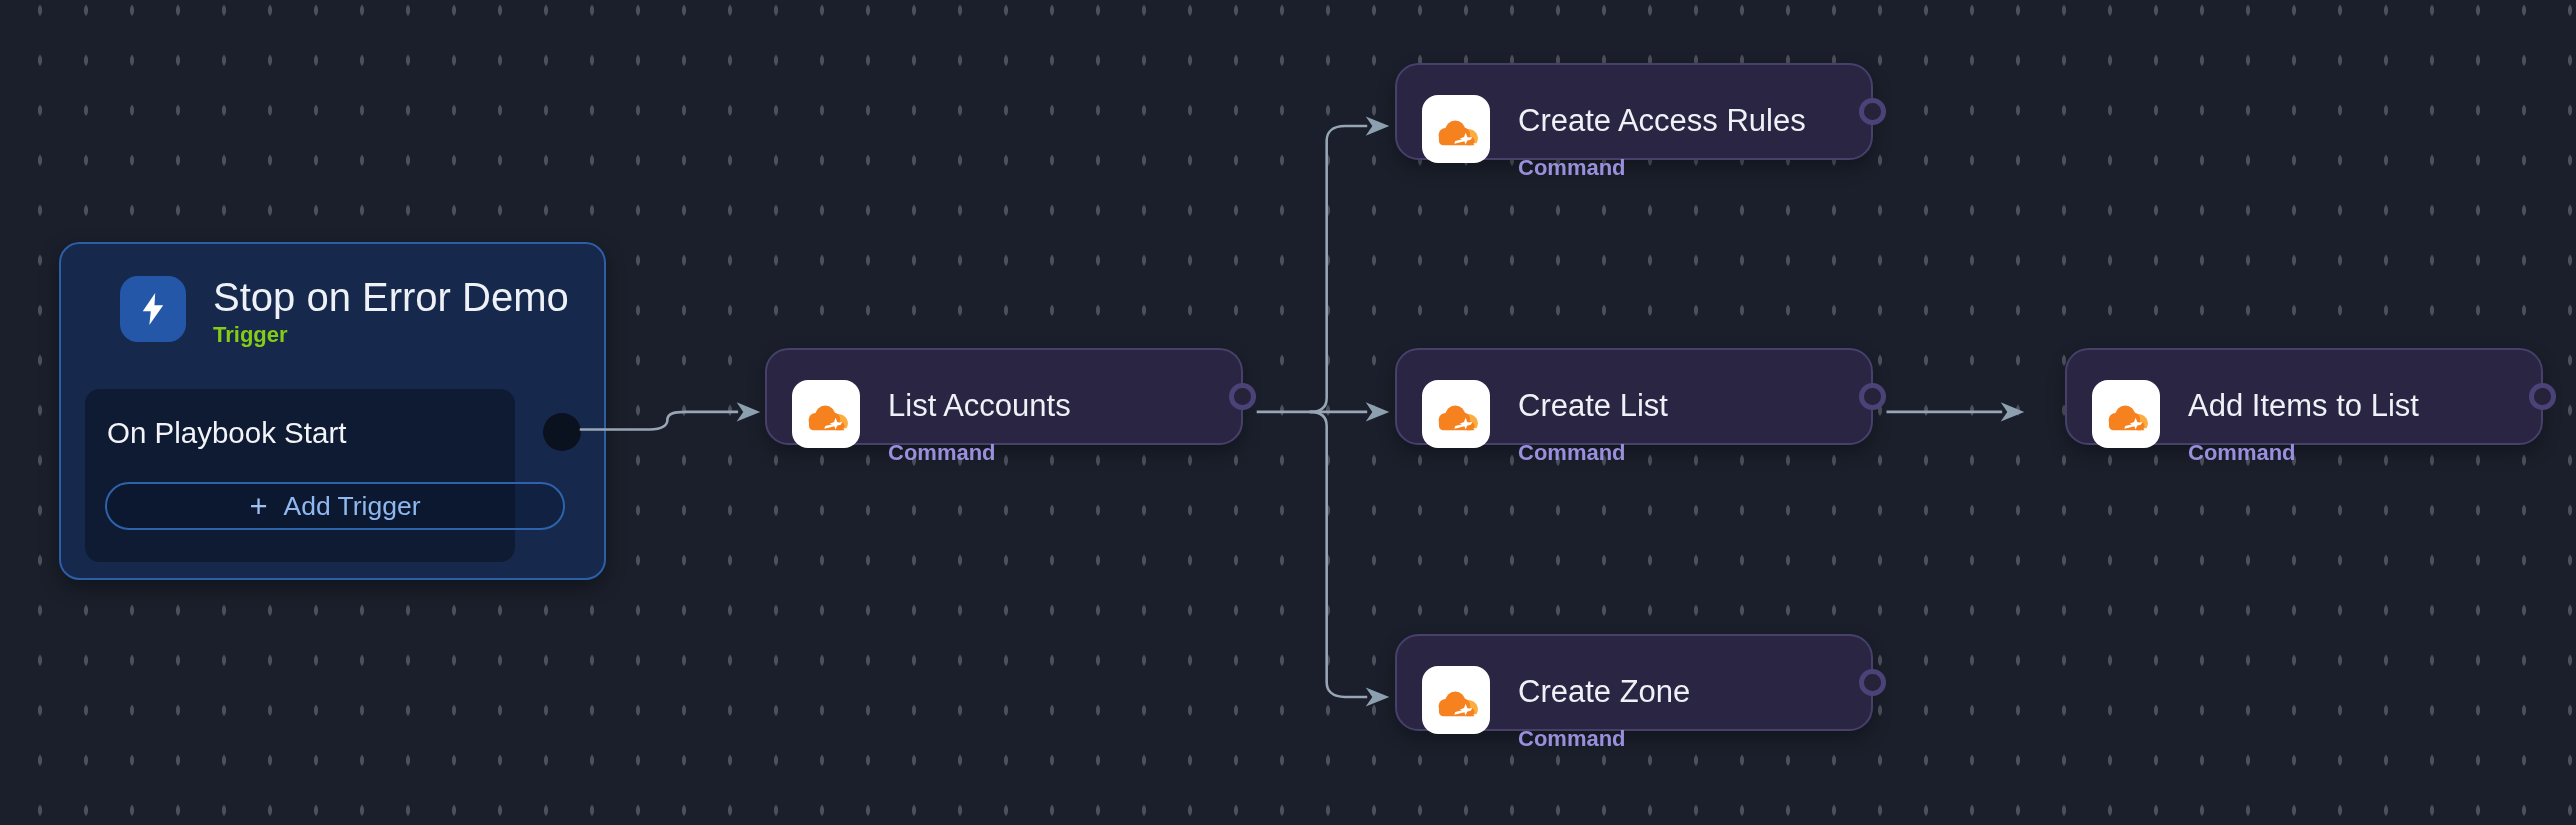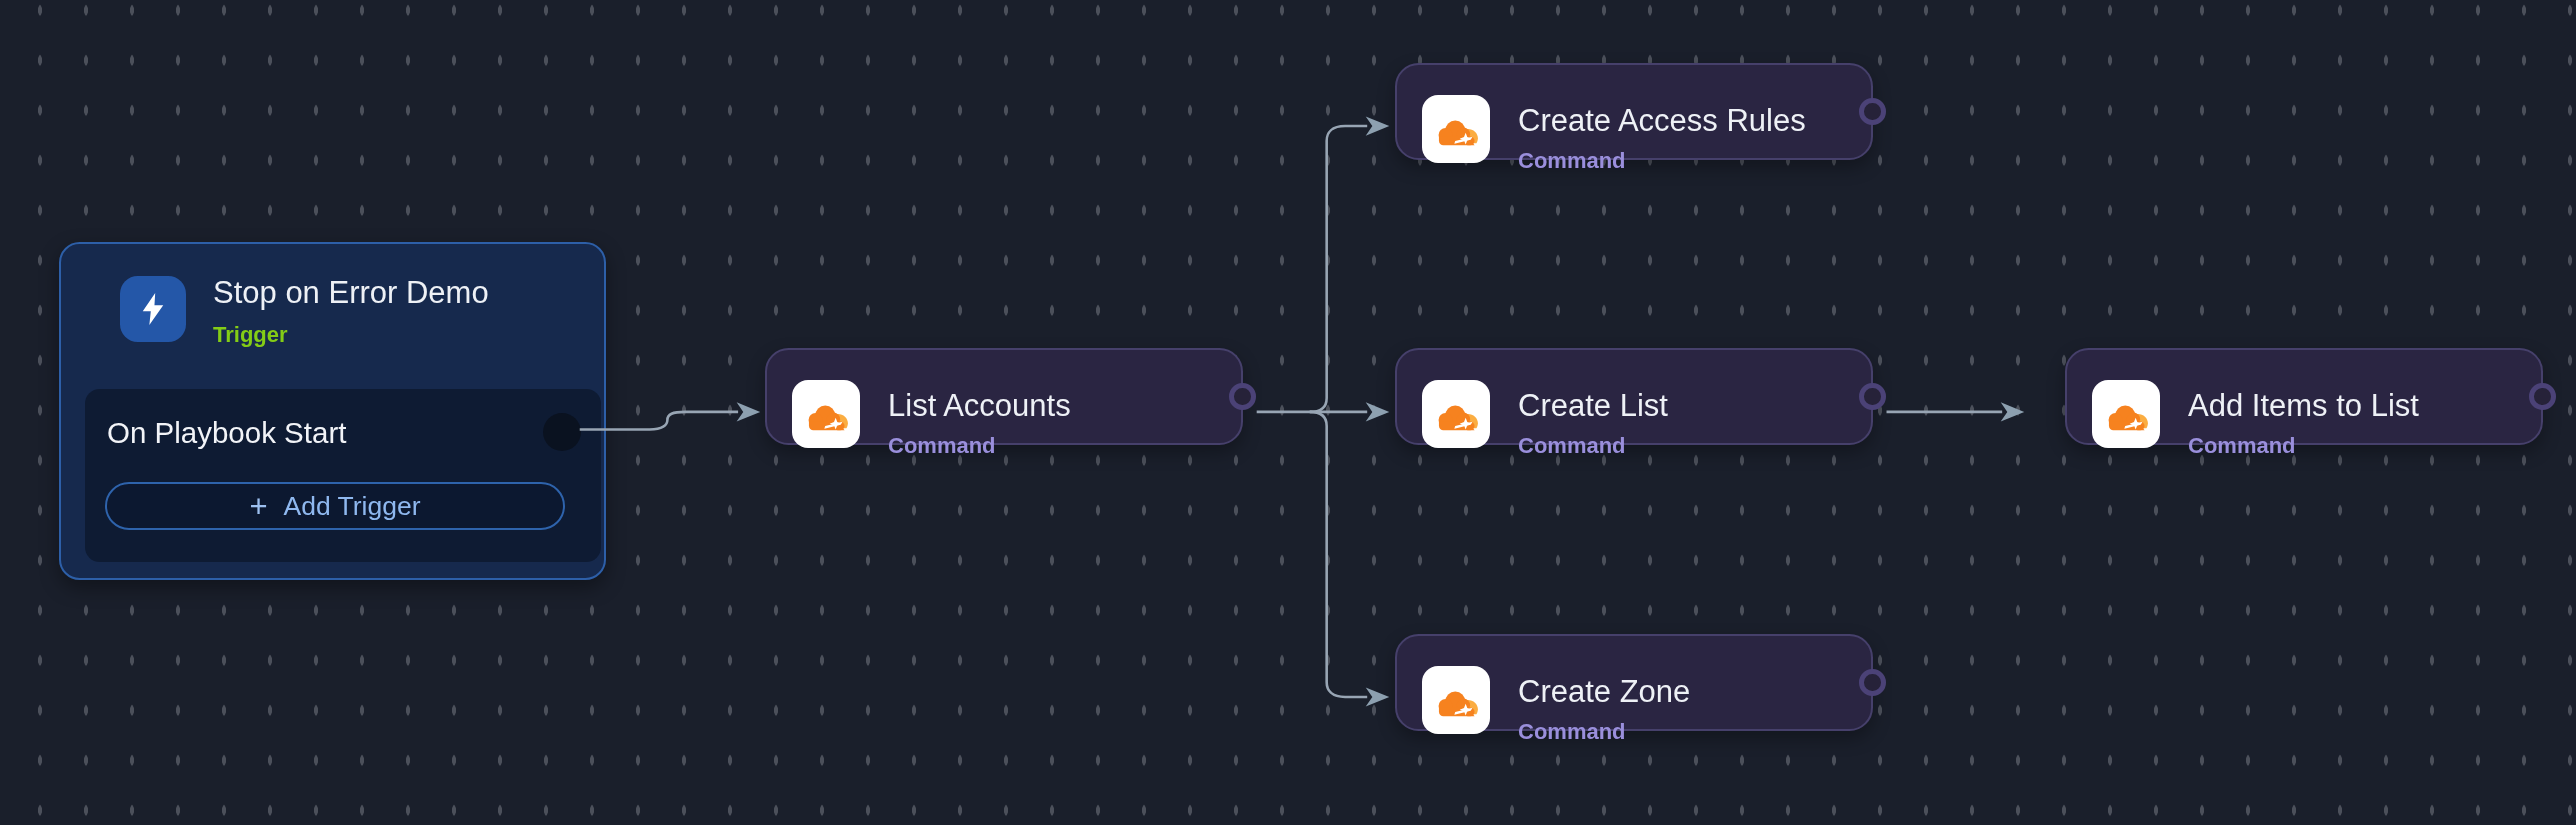--- a/index.html
+++ b/index.html
@@ -18,24 +18,24 @@
   
   .trigger-card{
     left:59px;top:242px;width:547px;height:338px;
     background:#16294d;border:2.2px solid #2d5fa8;border-radius:20.6px;
     box-shadow:0 7.4px 19px rgba(0,0,0,.35);
   }
   .trigger-icon{
     position:absolute;left:59px;top:32px;width:66px;height:66px;
     background:#2457a8;border-radius:17.7px;display:flex;align-items:center;justify-content:center;
   }
-  .trigger-title{position:absolute;left:152px;top:31px;font-size:31px;color:#eef1f6;white-space:nowrap;}
+  .trigger-title{position:absolute;left:152px;top:31px;font-size:40px;color:#eef1f6;white-space:nowrap;}
   .trigger-sub{position:absolute;left:152px;top:78px;font-size:22px;font-weight:700;color:#84cc16;}
   .trigger-panel{
-    position:absolute;left:24px;top:145px;width:516px;height:173px;
+    position:absolute;left:24px;top:145px;width:430px;height:173px;
     background:#0e1b33;border-radius:14.7px;
   }
   .event-label{position:absolute;left:22px;top:26.5px;font-size:29.5px;color:#f2f4f8;white-space:nowrap;}
   .trigger-port{
     position:absolute;left:458px;top:23.6px;width:38px;height:38px;border-radius:50%;
     background:#0a1220;
   }
   .add-trigger-btn{
     position:absolute;left:20px;top:93px;width:460px;height:48px;box-sizing:border-box;
     background:rgba(10,20,42,.35);border:2.2px solid #2e63ac;border-radius:24px;
@@ -47,21 +47,21 @@
   
   .cmd{
     width:478px;height:97px;background:#2a2542;border:2.2px solid #46406b;border-radius:23.6px;
     box-shadow:0 7.4px 17.7px rgba(0,0,0,.30);
   }
   .cmd .app-icon{
     position:absolute;left:25px;top:29.5px;width:68px;height:68px;background:#ffffff;
     border-radius:16px;display:flex;align-items:center;justify-content:center;
   }
   .cmd .cmd-title{position:absolute;left:121px;top:38px;font-size:31px;color:#eef1f6;white-space:nowrap;}
-  .cmd .cmd-sub{position:absolute;left:121px;top:83px;font-size:22px;font-weight:700;color:#9a8fdc;}
+  .cmd .cmd-sub{position:absolute;left:121px;top:90px;font-size:22px;font-weight:700;color:#9a8fdc;}
   .out-port{
     position:absolute;right:-14.7px;top:50%;margin-top:-13.3px;width:26.5px;height:26.5px;box-sizing:border-box;
     border:5.2px solid #4b4277;border-radius:50%;background:#262239;z-index:3;
   }
   #node-list-accounts{left:765px;top:348px;}
   #node-create-access-rules{left:1395px;top:63px;}
   #node-create-list{left:1395px;top:348px;}
   #node-create-zone{left:1395px;top:634px;text-decoration:underline;}
   #node-add-items{left:2029px;top:348px;margin-left:36px;}
 </style>

